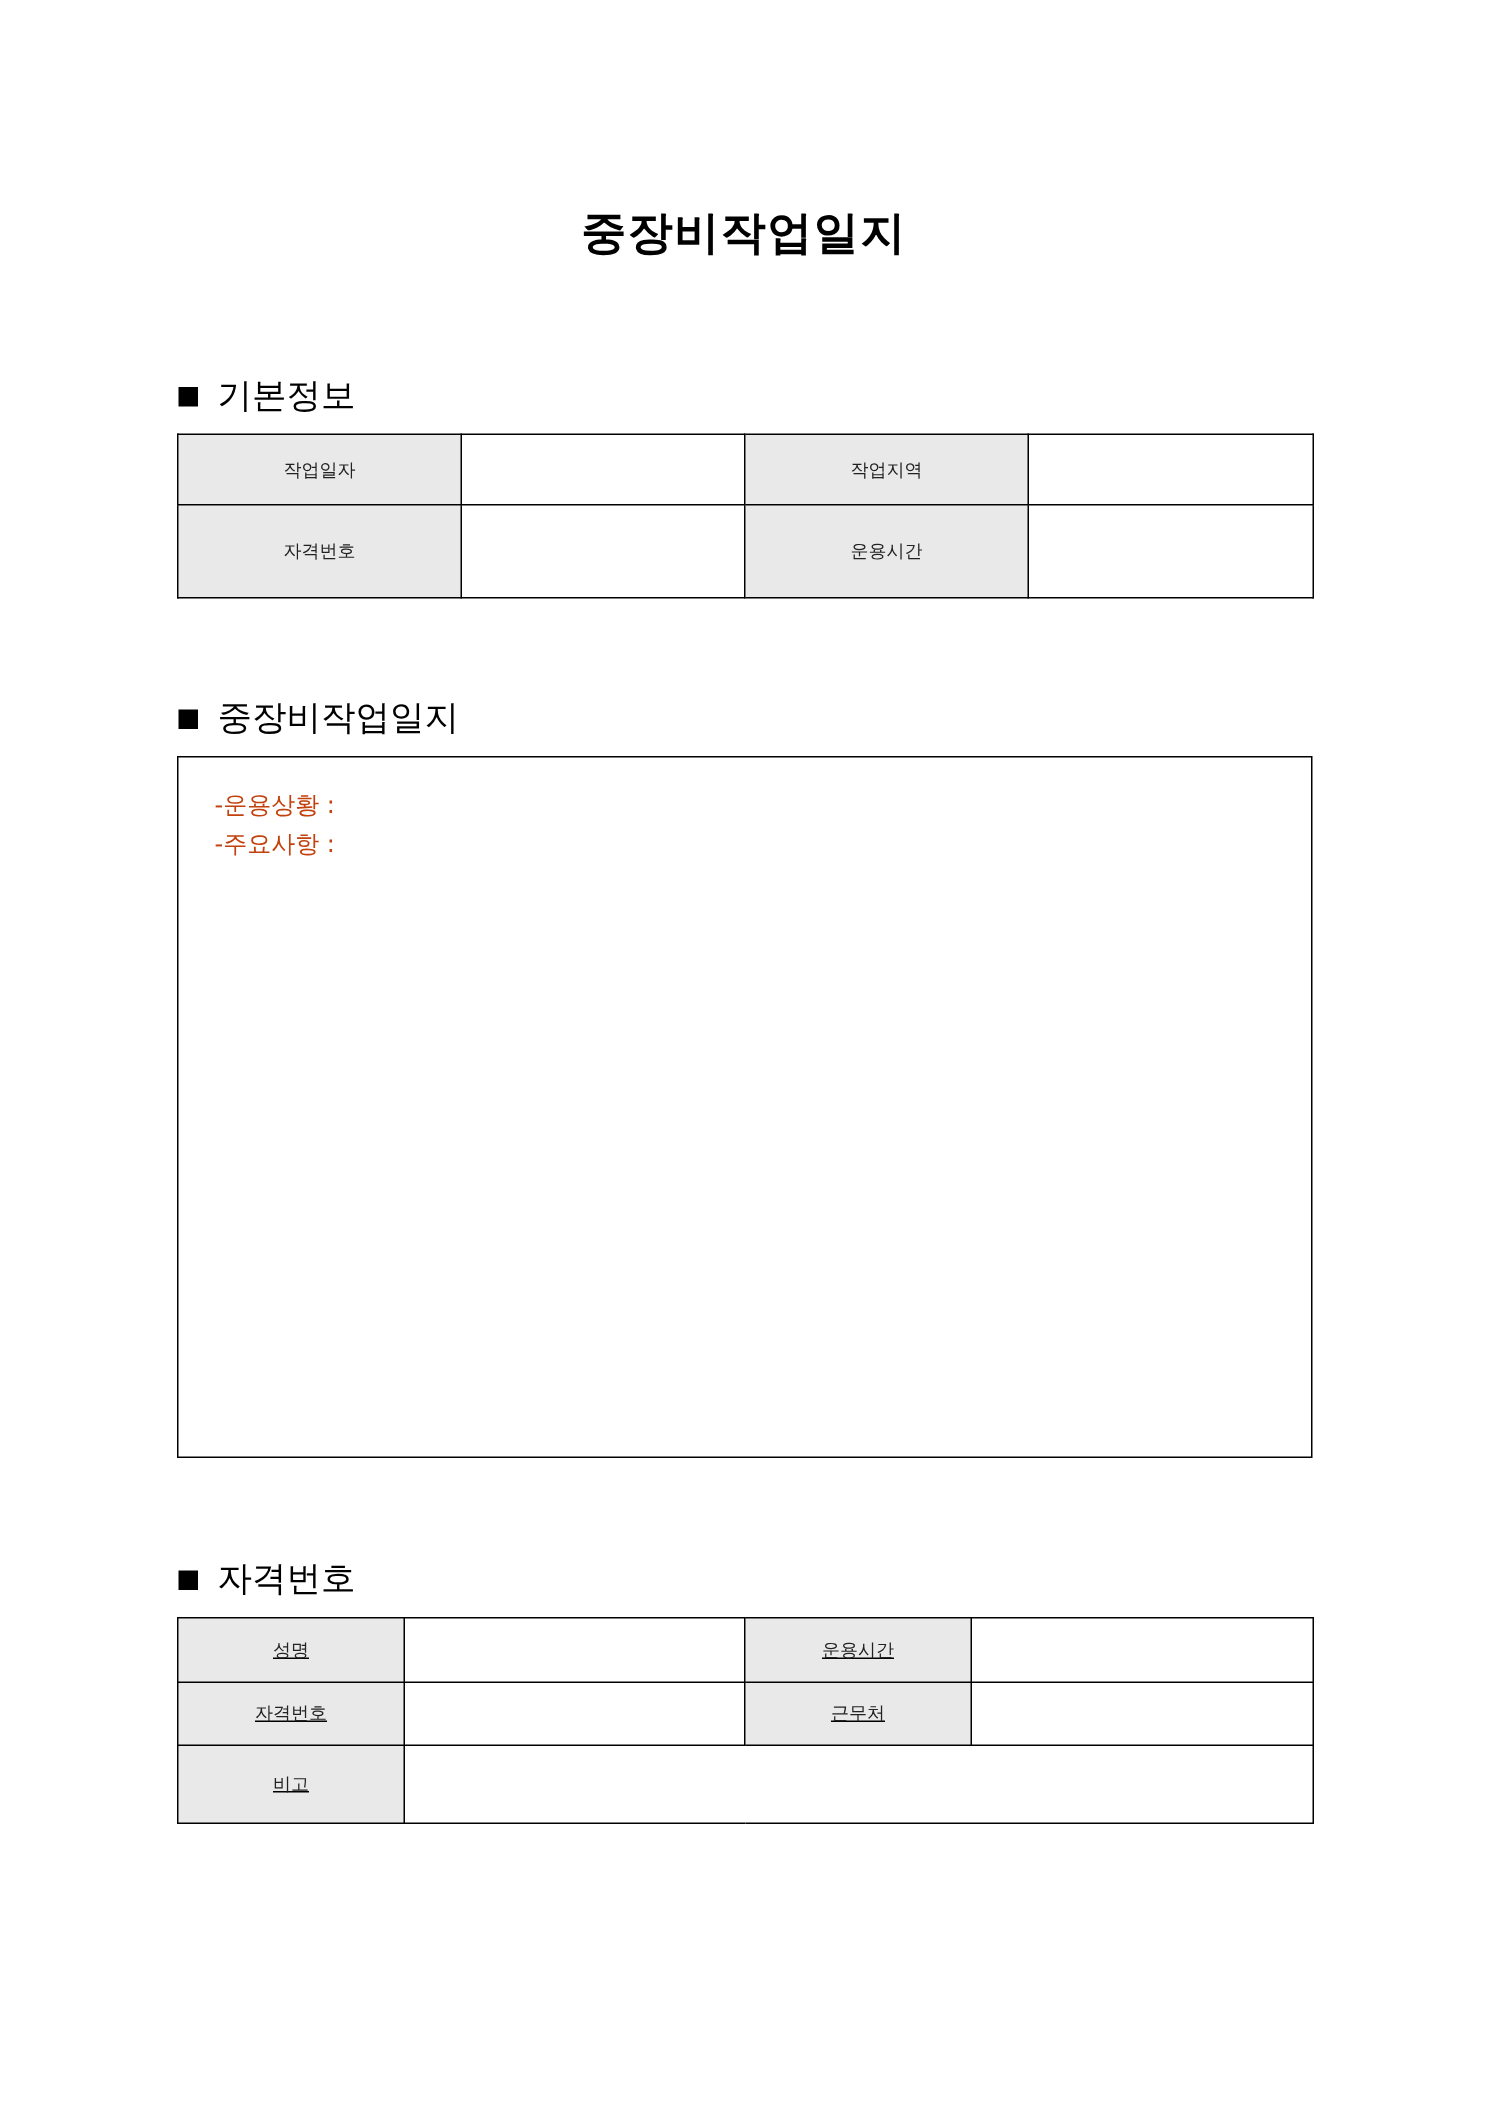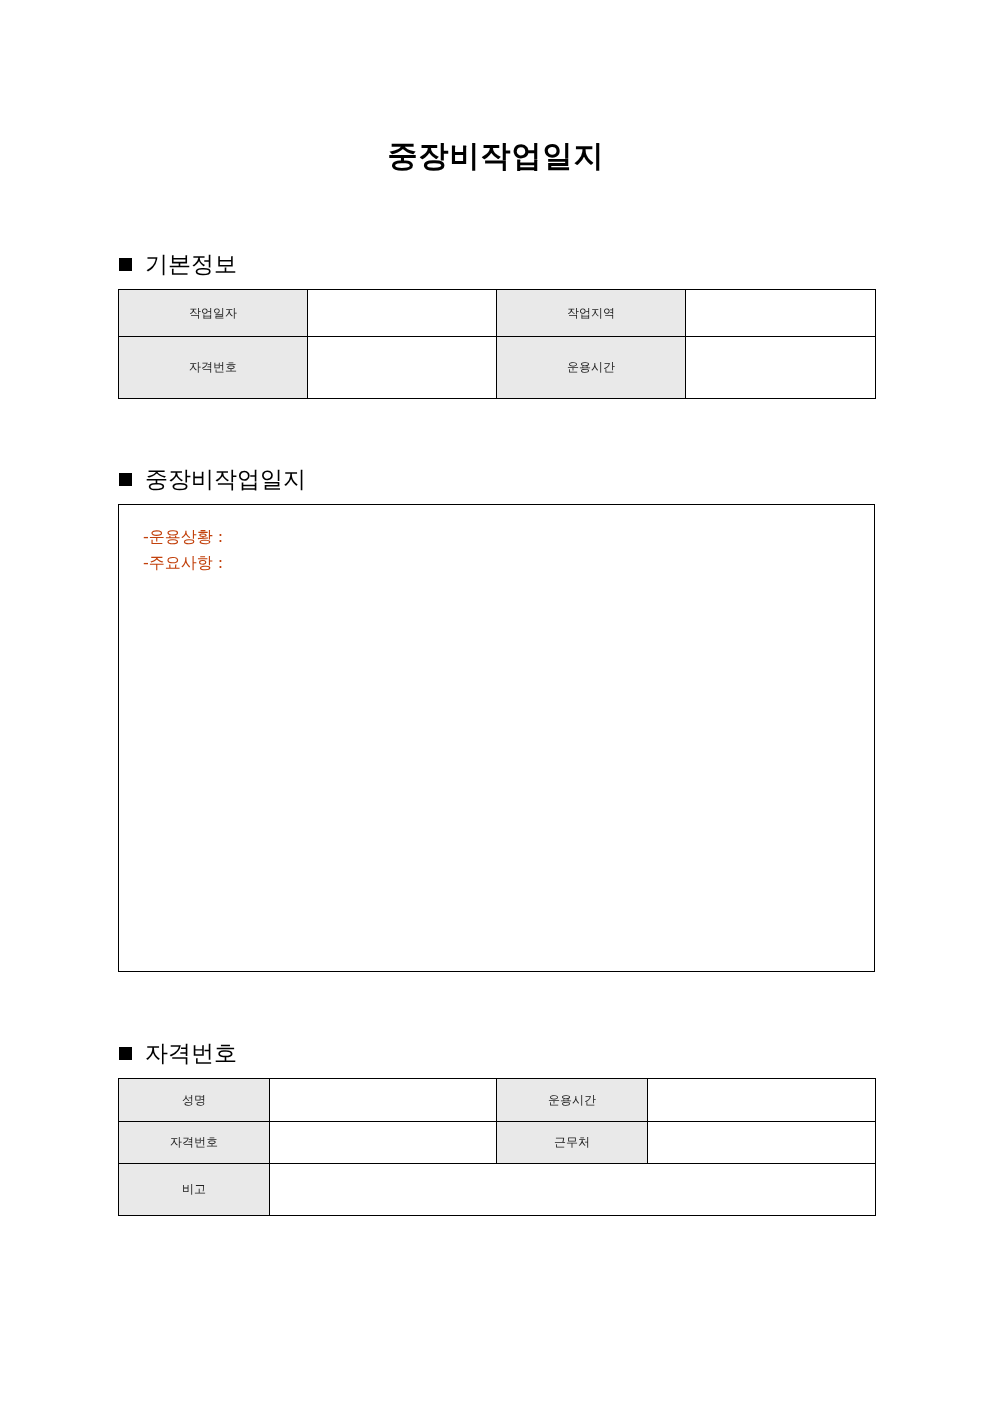--- a/index.html
+++ b/index.html
@@ -125,21 +125,21 @@
     <div class="line">-운용상황 :</div>
     <div class="line">-주요사항 :</div>
   </div>
 </div>
 
 <div class="section-heading" style="top:1041px;">
   <span class="bullet"></span>
   <span>자격번호</span>
 </div>
 
-<table class="form" style="top:1078px;">
+<table class="form" style="top:1078px;text-decoration:underline;">
   <colgroup>
     <col style="width:151px">
       <col style="width:227px">
       <col style="width:151px">
       <col style="width:228px">
   </colgroup>
   <tbody>
       <tr style="height:43px;">
     <td class="label">성명</td>
     <td class="value"></td>

